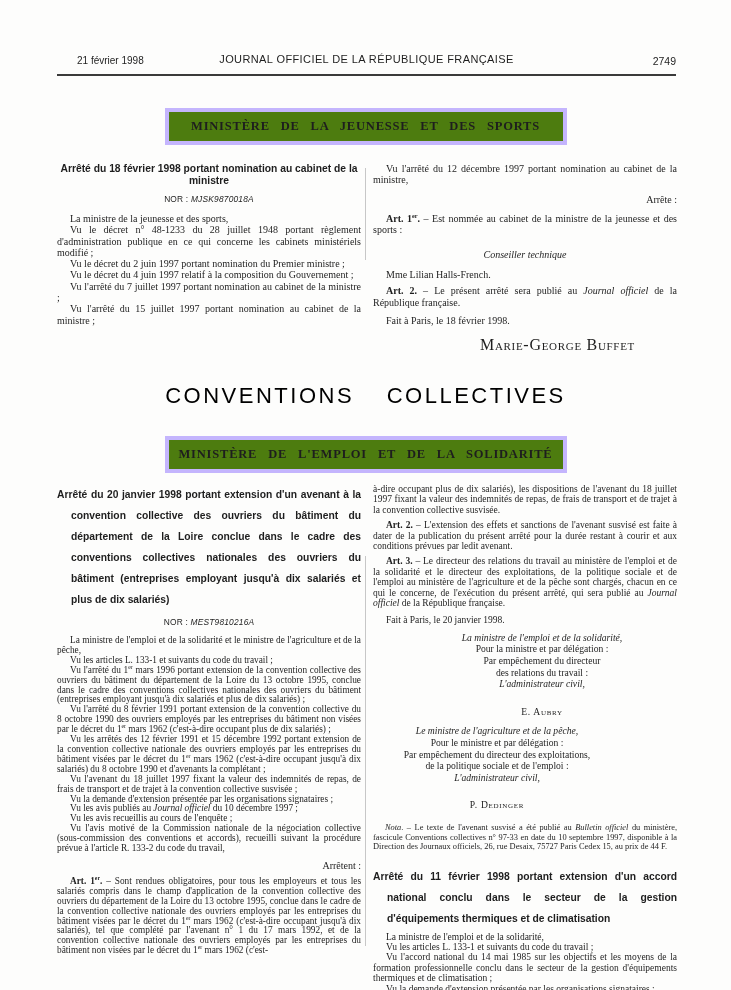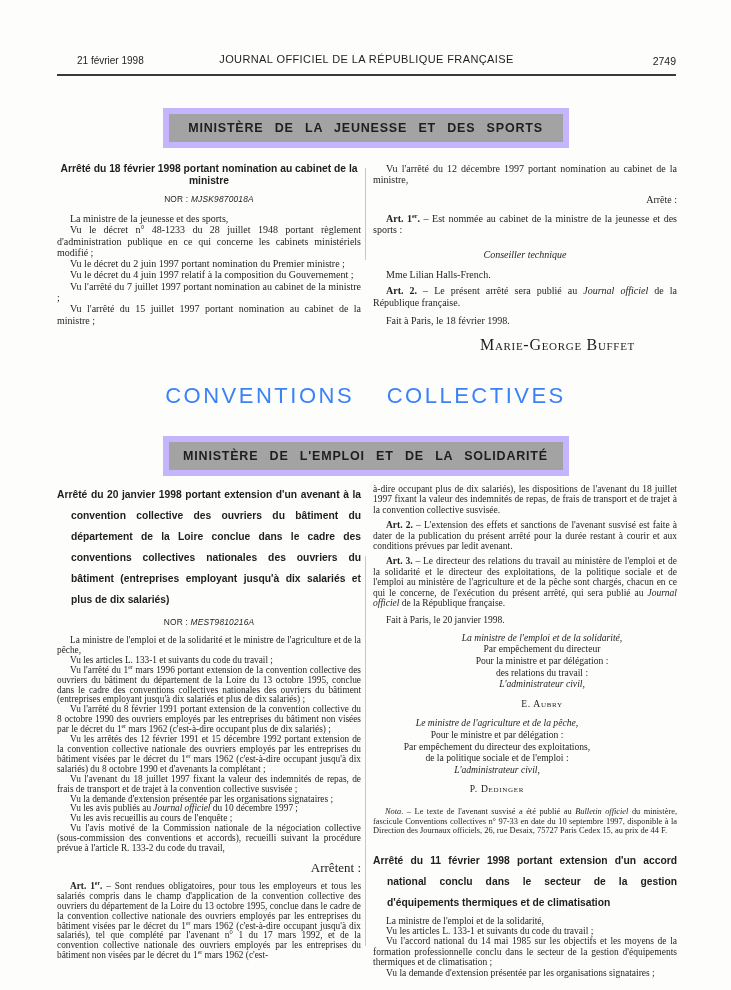--- a/index.html
+++ b/index.html
@@ -12,28 +12,28 @@
   .header{position:absolute;top:52px;left:57px;right:55px;height:18px;
     font-family:"Liberation Sans", sans-serif;}
   .header-date{position:absolute;left:0;top:3px;font-size:10px;margin-left:20px;}
   .header-title{position:absolute;left:0;right:0;top:1px;text-align:center;
     font-size:11px;letter-spacing:.4px;}
   .header-page{position:absolute;right:0;top:3px;font-size:10.5px;}
   .header-rule{position:absolute;top:74px;left:57px;right:55px;height:0;
     border-top:2px solid #3a3a3a;}
   
   .ministry-box{position:absolute;left:50%;transform:translateX(-50%);
-    width:382px;border:6px solid #c4b5fd;padding:7px 6px;text-align:center;
-    font-family:Liberation Sans, sans-serif;font-weight:bold;font-size:12.5px;
-    letter-spacing:.8px;word-spacing:7px;background:#a3a3a3;}
+    width:382px;border:4px solid #c4b5fd;padding:7px 6px;text-align:center;
+    font-family:Liberation Serif, serif;font-weight:bold;font-size:12.5px;
+    letter-spacing:.8px;word-spacing:7px;background:#4d7c0f;}
   .box-sports{top:108px;}
   .box-emploi{top:436px;}
   
   .main-title{position:absolute;top:383px;left:0;right:0;text-align:center;
-    font-family:"Liberation Sans", sans-serif;font-size:22px;color:#3b82f6;
+    font-family:"Liberation Sans", sans-serif;font-size:22px;color:#000000;
     letter-spacing:2.5px;word-spacing:24px;font-weight:normal;}
   
   .cols{position:absolute;left:57px;width:620px;display:flex;gap:12px;}
   .cols-sports{top:163px;}
   .cols-emploi{top:484px;}
   .col{width:304px;}
   
   .sec1 p.body{font-size:10px;line-height:11.3px;}
   .sec2L p.body{font-size:9.3px;line-height:9.9px;}
   .sec2R p.body{font-size:9.5px;line-height:10.4px;}
@@ -41,31 +41,31 @@
   p.body{text-align:justify;text-indent:13px;}
   p.noindent{text-indent:0;}
   sup{font-size:.62em;line-height:0;vertical-align:super;}
   .decree-heading{font-family:"Liberation Sans", sans-serif;font-weight:bold;
     font-size:10.3px;line-height:12px;margin:0;}
   .heading-center{text-align:center;}
   .heading-hang{text-align:justify;padding-left:14px;text-indent:-14px;line-height:21px;}
   .nor{text-align:center;font-size:8.4px;margin:7px 0 9px;
     font-family:"Liberation Sans", sans-serif;letter-spacing:.2px;}
   .arrete-label{font-size:10px;margin:8px 0 8px 40px;text-align:right;}
-  .sec2L .arrete-label{font-size:13px;margin:6px 0 6px 64px;}
+  .sec2L .arrete-label{font-size:10px;margin:6px 0 6px 64px;}
   .art-p{margin-top:5px;}
   .role-title{text-align:center;font-style:italic;font-size:10px;margin:14px 0 9px;}
   .fait{margin-top:7px;}
   .sig-single{margin-top:10px;text-align:center;padding-left:65px;font-size:16px;}
   .sc{font-variant:small-caps;letter-spacing:.7px;}
   .it{font-style:italic;}
   .sig-block{font-size:9.6px;line-height:11.6px;text-align:center;margin-top:6px;}
   .sig-block-1{margin-left:34px;}
   .sig-block-2{margin-right:56px;margin-top:8px;}
-  .sig-name{margin-top:8px;}
+  .sig-name{margin-top:16px;}
   .nota{font-size:8.4px;line-height:9.5px;text-align:justify;text-indent:12px;
     margin-top:12px;}
   .next-heading{margin-top:14px;}
   .first-after-nor{margin-top:3px;}
   
   .artifact{position:absolute;width:1px;background:#9a9a9a;opacity:.55;}
   .artifact-1{left:365px;top:168px;height:92px;}
   .artifact-2{left:365px;top:556px;height:390px;}
 </style>
 </head>
@@ -131,22 +131,22 @@
       <p class="body art-p"><b>Art. 1<sup>er</sup>.</b> – Sont rendues obligatoires, pour tous les employeurs et tous les salariés compris dans le champ d'application de la convention collective des ouvriers du département de la Loire du 13 octobre 1995, conclue dans le cadre de la convention collective nationale des ouvriers employés par les entreprises du bâtiment visées par le décret du 1<sup>er</sup> mars 1962 (c'est-à-dire occupant jusqu'à dix salariés), tel que complété par l'avenant n° 1 du 17 mars 1992, et de la convention collective nationale des ouvriers employés par les entreprises du bâtiment non visées par le décret du 1<sup>er</sup> mars 1962 (c'est-</p>
     </div>
     <div class="col sec2R">
       <p class="body noindent">à-dire occupant plus de dix salariés), les dispositions de l'avenant du 18 juillet 1997 fixant la valeur des indemnités de repas, de frais de transport et de trajet à la convention collective susvisée.</p>
       <p class="body art-p"><b>Art. 2.</b> – L'extension des effets et sanctions de l'avenant susvisé est faite à dater de la publication du présent arrêté pour la durée restant à courir et aux conditions prévues par ledit avenant.</p>
       <p class="body art-p"><b>Art. 3.</b> – Le directeur des relations du travail au ministère de l'emploi et de la solidarité et le directeur des exploitations, de la politique sociale et de l'emploi au ministère de l'agriculture et de la pêche sont chargés, chacun en ce qui le concerne, de l'exécution du présent arrêté, qui sera publié au <i>Journal officiel</i> de la République française.</p>
       <p class="body fait">Fait à Paris, le 20 janvier 1998.</p>
 
       <div class="sig-block sig-block-1">
         <p class="it">La ministre de l'emploi et de la solidarité,</p>
+        <p>Pour la ministre et par délégation :</p>
         <p>Par empêchement du directeur</p>
-        <p>Pour la ministre et par délégation :</p>
         <p>des relations du travail :</p>
         <p class="it">L'administrateur civil,</p>
         <p class="sc sig-name">E. Aubry</p>
       </div>
 
       <div class="sig-block sig-block-2">
         <p class="it">Le ministre de l'agriculture et de la pêche,</p>
         <p>Pour le ministre et par délégation :</p>
         <p>Par empêchement du directeur des exploitations,</p>
         <p>de la politique sociale et de l'emploi :</p>

